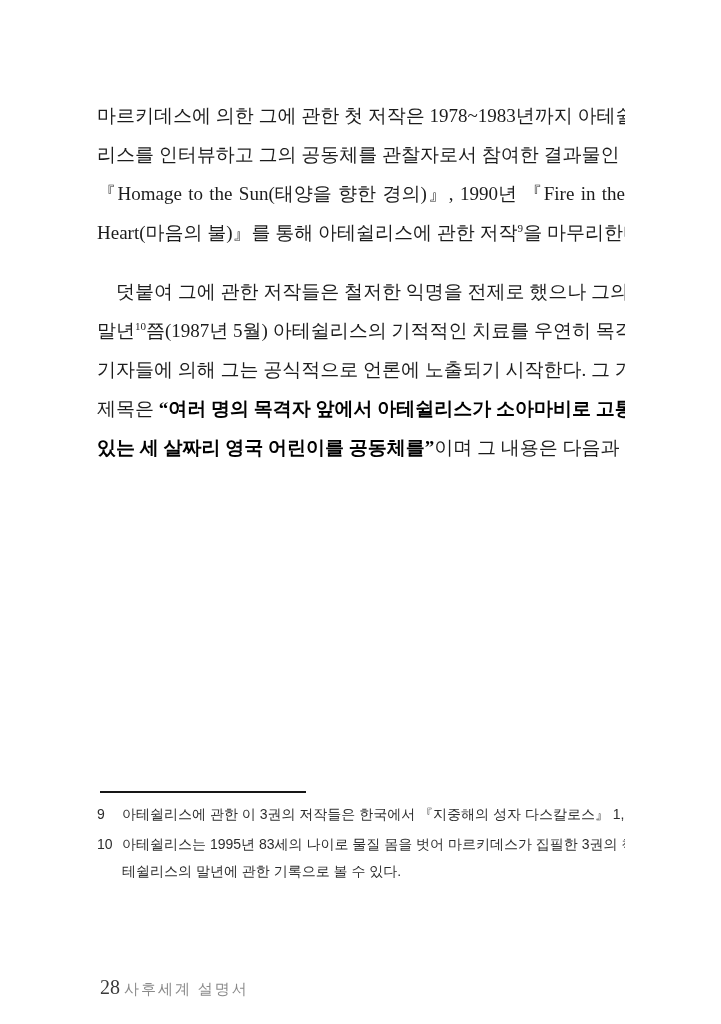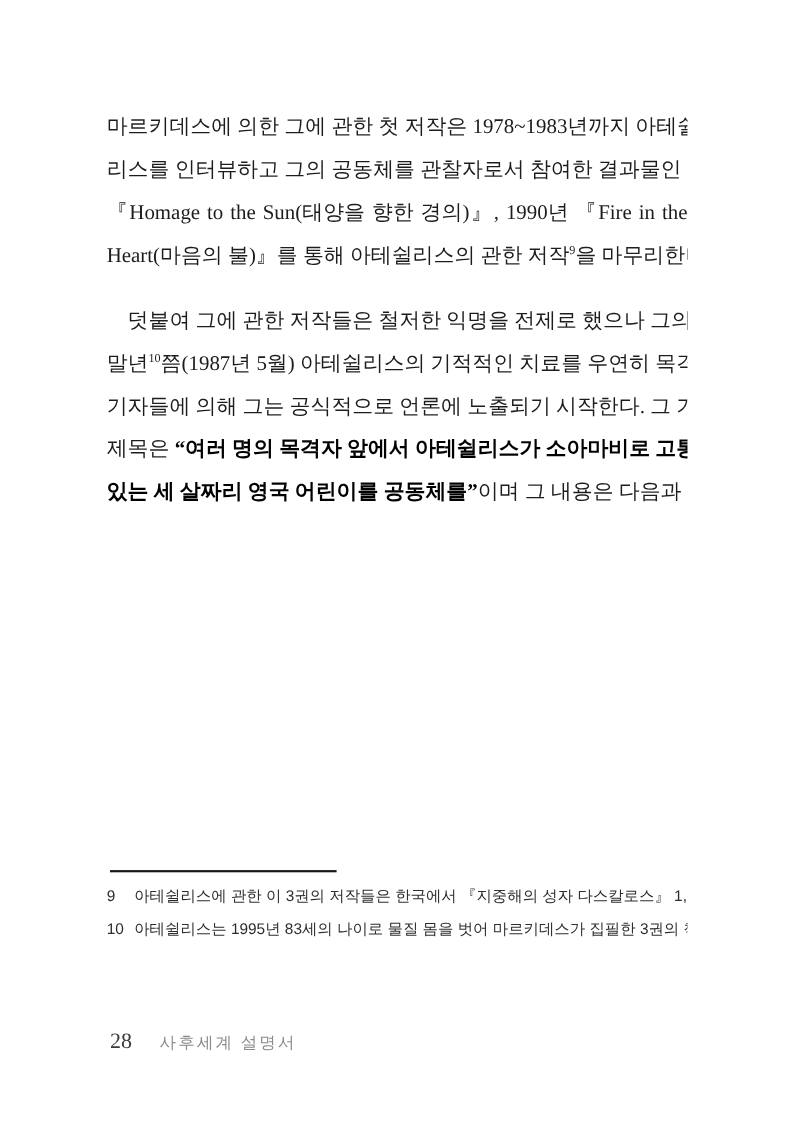--- a/index.html
+++ b/index.html
@@ -49,38 +49,39 @@
   }
   .fn-line.just{text-align:justify;text-align-last:justify;}
   
   #page-footer{
     position:absolute;left:100px;top:936px;
     display:flex;align-items:baseline;
   }
   #page-number{
     font-size:20px;color:#3a3a3a;
     font-family:"Liberation Serif","DejaVu Serif",serif;
+    margin-top:40px;
   }
   #book-title{
-    margin-left:25px;
+    margin-left:4px;
     font-size:15px;color:#8a8a8a;letter-spacing:2px;
     font-family:"Liberation Serif","DejaVu Serif",serif;
   }
 </style>
 </head>
 <body>
 
 <div id="page">
 
   <div id="body-text">
     <div class="para">
         <div class="bl"><span>마르키데스에 의한 그에 관한 첫 저작은 1978~1983년까지 아테쉴</span></div>
         <div class="bl"><span>리스를 인터뷰하고 그의 공동체를 관찰자로서 참여한 결과물인 『The</span></div>
         <div class="bl"><span>『Homage to the Sun(태양을 향한 경의)』, 1990년 『Fire in the</span></div>
-        <div class="bl"><span>Heart(마음의 불)』를 통해 아테쉴리스의 관한 저작</span><span class="sup">9</span><span>을 마무리한다.</span></div>
+        <div class="bl"><span>Heart(마음의 불)』를 통해 아테쉴리스에 관한 저작</span><span class="sup">9</span><span>을 마무리한다.</span></div>
       </div>
     <div class="para">
         <div class="bl indent"><span>덧붙여 그에 관한 저작들은 철저한 익명을 전제로 했으나 그의 생애</span></div>
         <div class="bl"><span>말년</span><span class="sup">10</span><span>쯤(1987년 5월) 아테쉴리스의 기적적인 치료를 우연히 목격한</span></div>
         <div class="bl"><span>기자들에 의해 그는 공식적으로 언론에 노출되기 시작한다. 그 기사</span></div>
         <div class="bl"><span>제목은 </span><span class="bold">“여러 명의 목격자 앞에서 아테쉴리스가 소아마비로 고통받고</span></div>
         <div class="bl"><span class="bold">있는 세 살짜리 영국 어린이를 공동체를”</span><span>이며 그 내용은 다음과 같다.</span></div>
       </div>
   </div>
 
@@ -90,20 +91,21 @@
       <div class="fn">
         <div class="fn-num">9</div>
         <div class="fn-body">
           <div class="fn-line just">아테쉴리스에 관한 이 3권의 저작들은 한국에서 『지중해의 성자 다스칼로스』 1, 2, 3권으로</div>
         </div>
       </div>
       <div class="fn">
         <div class="fn-num">10</div>
         <div class="fn-body">
           <div class="fn-line just">아테쉴리스는 1995년 83세의 나이로 물질 몸을 벗어 마르키데스가 집필한 3권의 책은 아</div>
+          <div class="fn-line">테쉴리스의 말년에 관한 기록으로 볼 수 있다.</div>
         </div>
       </div>
     </div>
 
   <div id="page-footer">
     <span id="page-number">28</span>
     <span id="book-title">사후세계 설명서</span>
   </div>
 
 </div>

